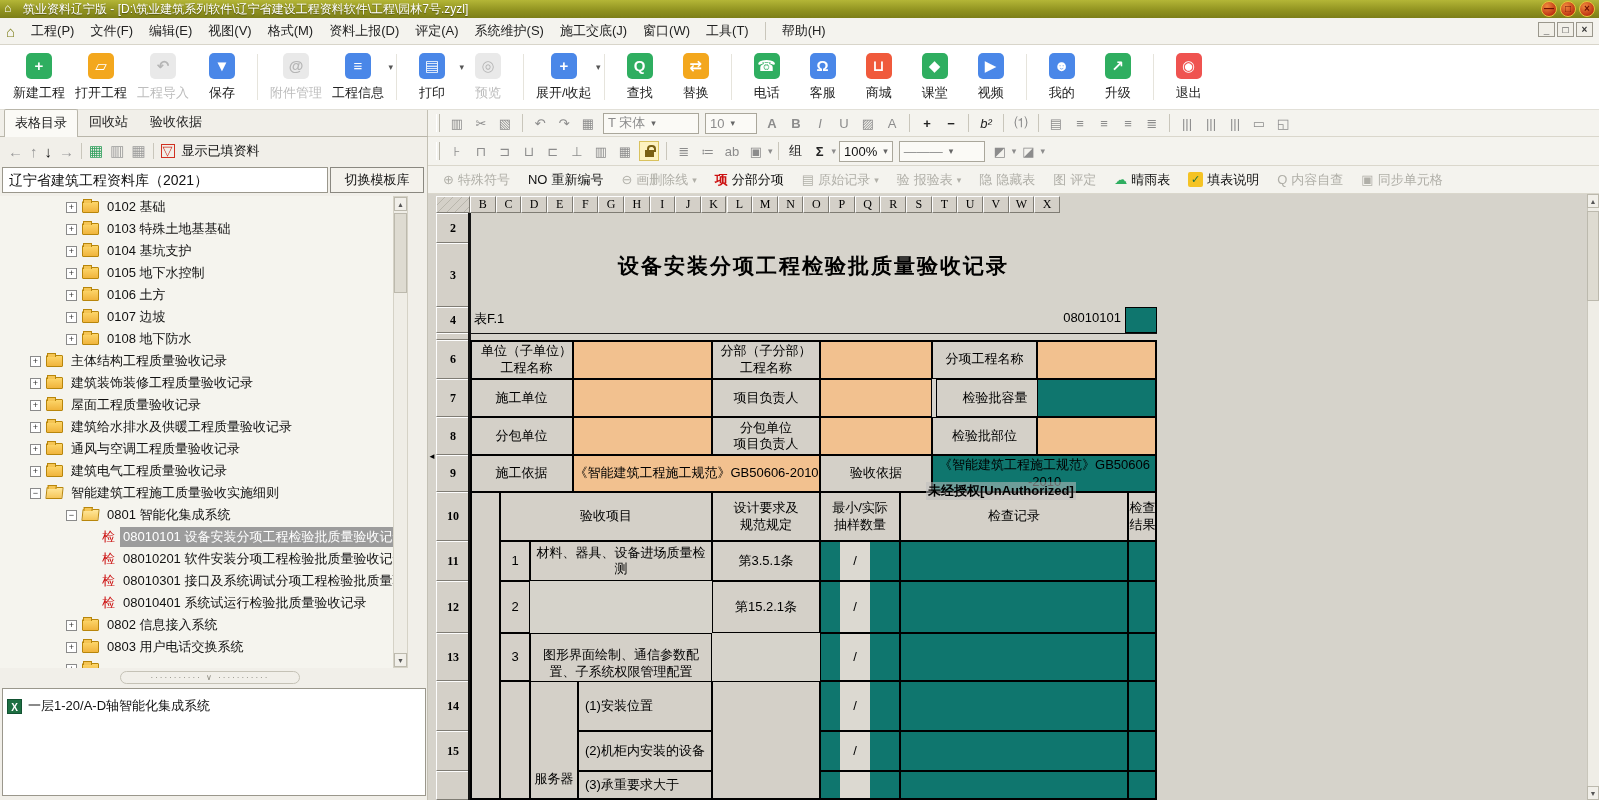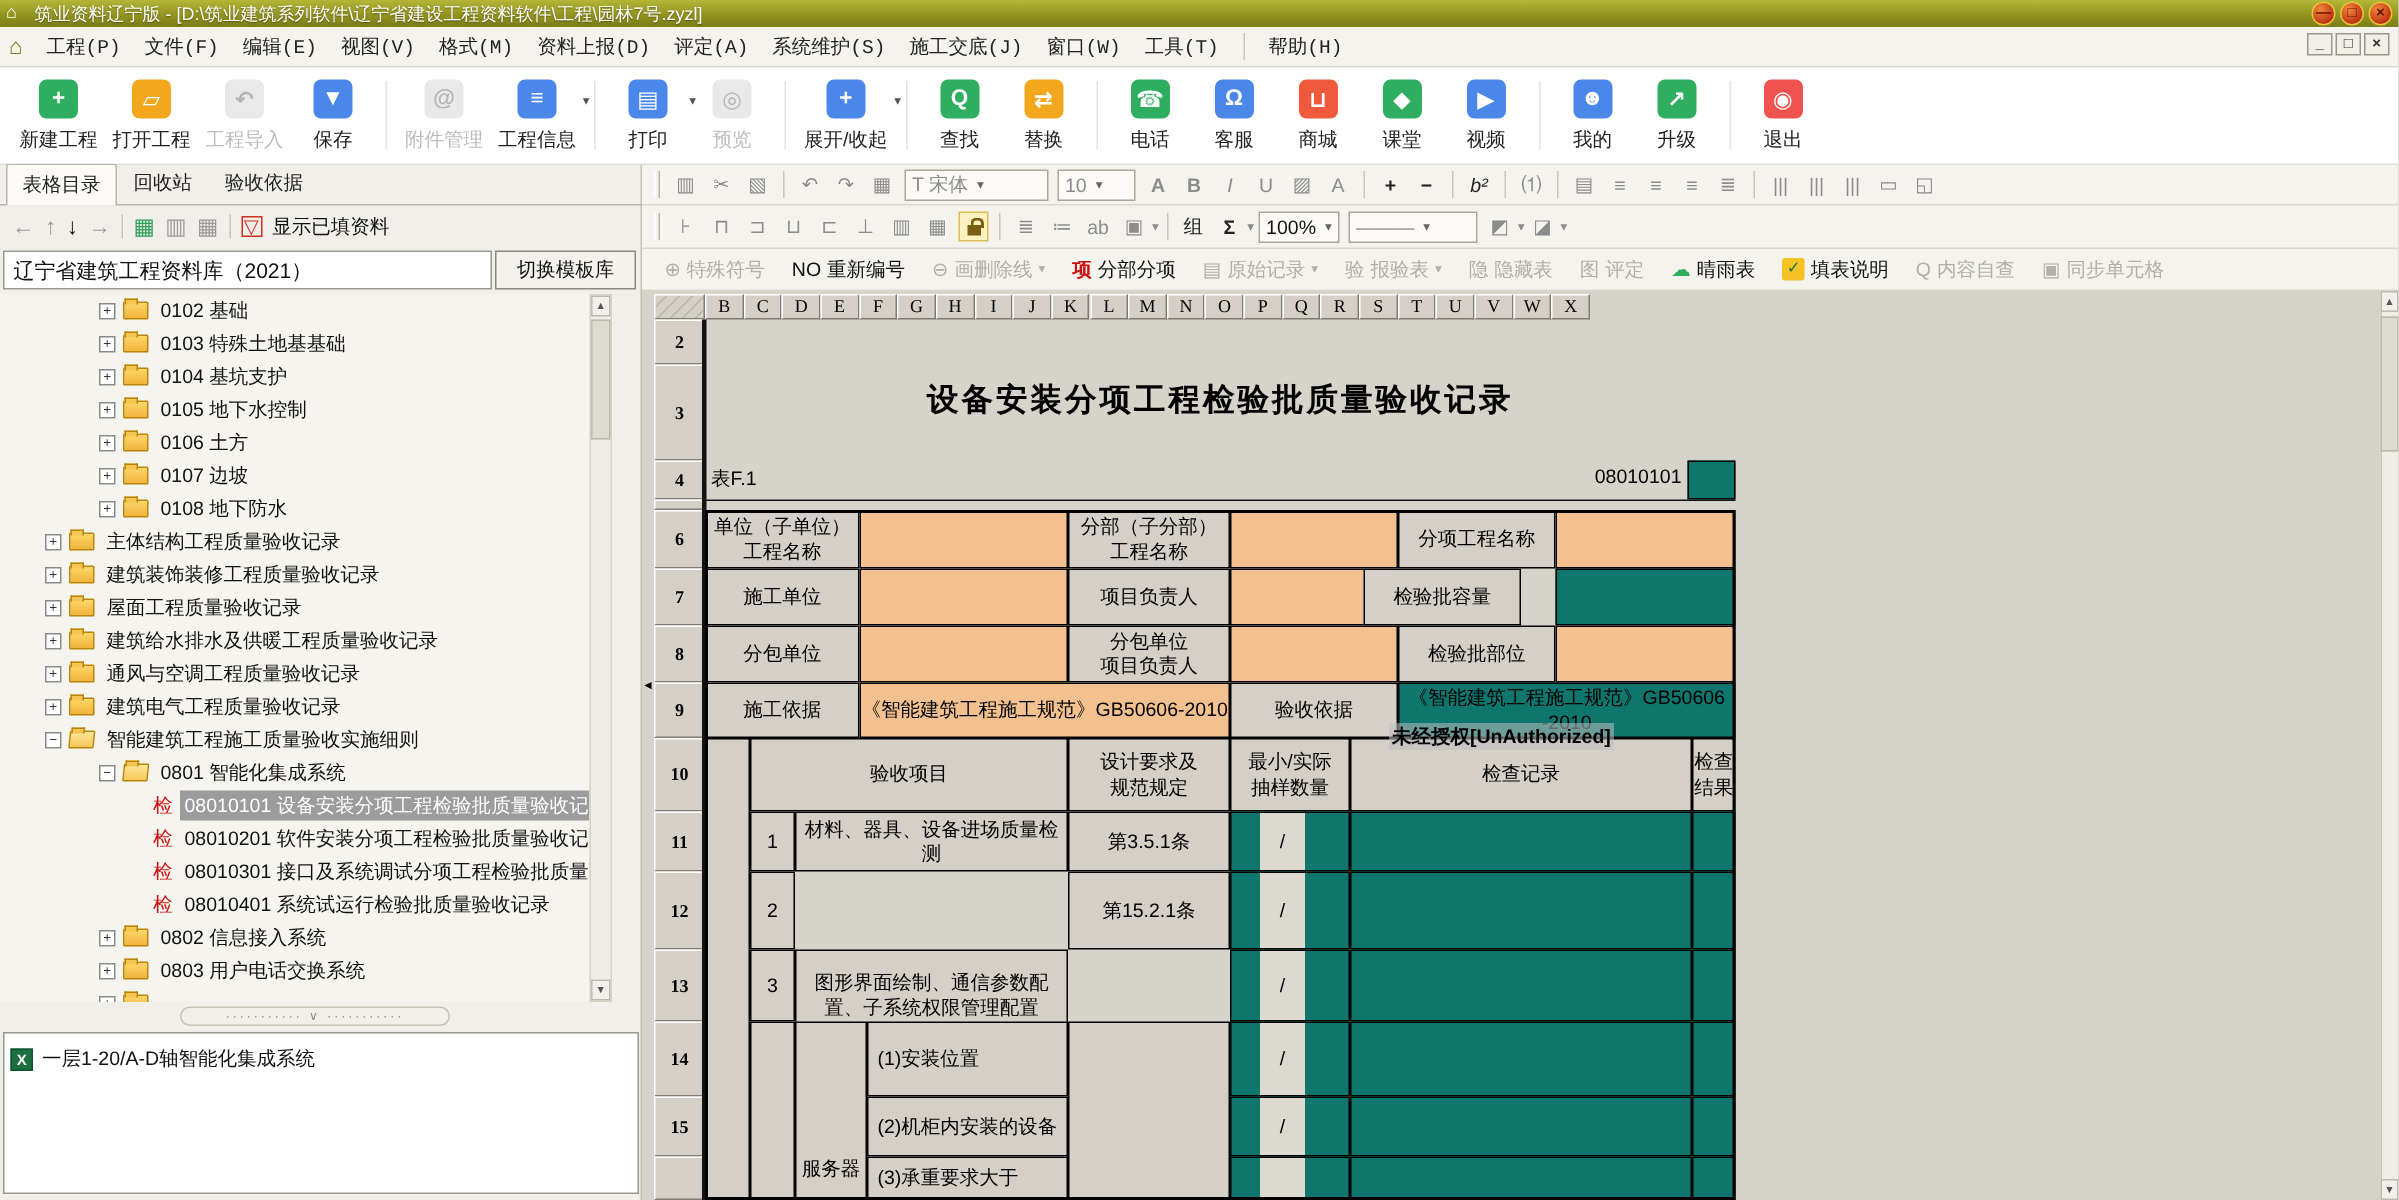--- a/index.html
+++ b/index.html
@@ -13,21 +13,21 @@
   .titlebar .app-ico { width:14px; height:12px; margin-right:5px; color:#fff; font-size:12px; line-height:10px; }
   .titlebar .ttl { font-size:12px; text-shadow:0 1px 1px rgba(0,0,0,.4); }
   .winbtns { position:absolute; right:4px; top:1px; display:flex; gap:3px; }
   .winbtn { width:16px; height:16px; border-radius:50%; background:radial-gradient(circle at 35% 30%,#f08a3c,#c03515 70%);
     border:1px solid #e8c23c; color:#6b0f00; font-size:10px; line-height:14px; text-align:center; font-weight:bold; cursor:default; }
 
   
   .menubar { position:absolute; left:0; top:18px; width:1599px; height:27px; background:#f4f3ee;
     border-bottom:1px solid #d8d5ca; display:flex; align-items:center; padding-left:6px; }
   .menubar .home-ico { color:#7c7e18; font-size:15px; margin-right:8px; }
-  .menu-item { padding:4px 8px; font-size:13px; color:#222;font-family:Liberation Mono, monospace; }
+  .menu-item { padding:4px 8px; font-size:13px; color:#222; }
   .menu-divider { width:1px; height:18px; background:#c9c6bb; margin:0 8px; }
   .mdibtns { position:absolute; right:6px; top:4px; display:flex; gap:2px; }
   .mdibtn { width:17px; height:15px; border:1px solid #9a978c; background:#f1efe8; font-size:10px; line-height:13px; text-align:center; color:#333; font-weight:bold; }
 
   
   .bigbar { position:absolute; left:0; top:45px; width:1599px; height:65px; background:#ffffff;
     border-bottom:1px solid #e2e0d8; display:flex; align-items:center; padding:0 8px; }
   .tbtn { display:flex; flex-direction:column; align-items:center; margin:0 5px; min-width:46px; position:relative; }
   .tb-ico { width:26px; height:26px; border-radius:5px; color:#fff; font-size:15px; font-weight:bold;
     display:flex; align-items:center; justify-content:center; position:relative; }
@@ -565,33 +565,33 @@
       <div class="hdrcell" style="left: 8px; top: 439px; width: 34px; height: 48px; line-height: 46px; font-weight: bold;">13</div>
       <div class="hdrcell" style="left: 8px; top: 487px; width: 34px; height: 50px; line-height: 48px; font-weight: bold;">14</div>
       <div class="hdrcell" style="left: 8px; top: 537px; width: 34px; height: 40px; line-height: 38px; font-weight: bold;">15</div>
       <div class="hdrcell" style="left: 8px; top: 577px; width: 34px; height: 29px; line-height: 27px; font-weight: bold;"></div>
       <div class="thickbar" style="left: 40px; top: 19px; width: 3px; height: 587px;"></div>
       <div class="thickbar" style="left: 42px; top: 139px; width: 687px; height: 1px;"></div>
       <div class="sheet-title" style="left: 42px; top: 58px; width: 687px; height: 34px;">设备安装分项工程检验批质量验收记录</div>
       <div class="plain" style="left: 46px; top: 116px;">表F.1</div>
       <div class="plain" style="left: 560px; top: 116px; width: 133px; text-align: right;">08010101</div>
       <div class="cell w" style="left: 697px; top: 113px; width: 32px; height: 26px;"></div>
-      <div class="cell g" style="left: 42px; top: 146px; width: 103px; height: 39px;"><span>单位（子单位）
+      <div class="cell g" style="left: 42px; top: 146px; width: 103px; height: 39px; justify-content: flex-end;"><span>单位（子单位）
 工程名称</span></div>
       <div class="cell o" style="left: 145px; top: 146px; width: 139px; height: 39px;"></div>
       <div class="cell g" style="left: 284px; top: 146px; width: 108px; height: 39px;"><span>分部（子分部）
 工程名称</span></div>
       <div class="cell o" style="left: 392px; top: 146px; width: 112px; height: 39px;"></div>
       <div class="cell g" style="left: 504px; top: 146px; width: 105px; height: 39px;"><span>分项工程名称</span></div>
       <div class="cell o" style="left: 609px; top: 146px; width: 120px; height: 39px;"></div>
       <div class="cell g" style="left: 42px; top: 185px; width: 103px; height: 38px;"><span>施工单位</span></div>
       <div class="cell o" style="left: 145px; top: 185px; width: 139px; height: 38px;"></div>
       <div class="cell g" style="left: 284px; top: 185px; width: 108px; height: 38px;"><span>项目负责人</span></div>
       <div class="cell o" style="left: 392px; top: 185px; width: 112px; height: 38px;"></div>
-      <div class="cell g" style="left: 481px; top: 185px; width: 105px; height: 38px;"><span>检验批容量</span></div>
+      <div class="cell g" style="left: 508px; top: 185px; width: 118px; height: 38px;"><span>检验批容量</span></div>
       <div class="cell w" style="left: 609px; top: 185px; width: 120px; height: 38px;"></div>
       <div class="cell g" style="left: 42px; top: 223px; width: 103px; height: 38px;"><span>分包单位</span></div>
       <div class="cell o" style="left: 145px; top: 223px; width: 139px; height: 38px;"></div>
       <div class="cell g" style="left: 284px; top: 223px; width: 108px; height: 38px;"><span>分包单位
 项目负责人</span></div>
       <div class="cell o" style="left: 392px; top: 223px; width: 112px; height: 38px;"></div>
       <div class="cell g" style="left: 504px; top: 223px; width: 105px; height: 38px;"><span>检验批部位</span></div>
       <div class="cell o" style="left: 609px; top: 223px; width: 120px; height: 38px;"></div>
       <div class="cell g" style="left: 42px; top: 261px; width: 103px; height: 37px;"><span>施工依据</span></div>
       <div class="cell o" style="left: 145px; top: 261px; width: 247px; height: 37px;"><span>《智能建筑工程施工规范》GB50606-2010</span></div>

